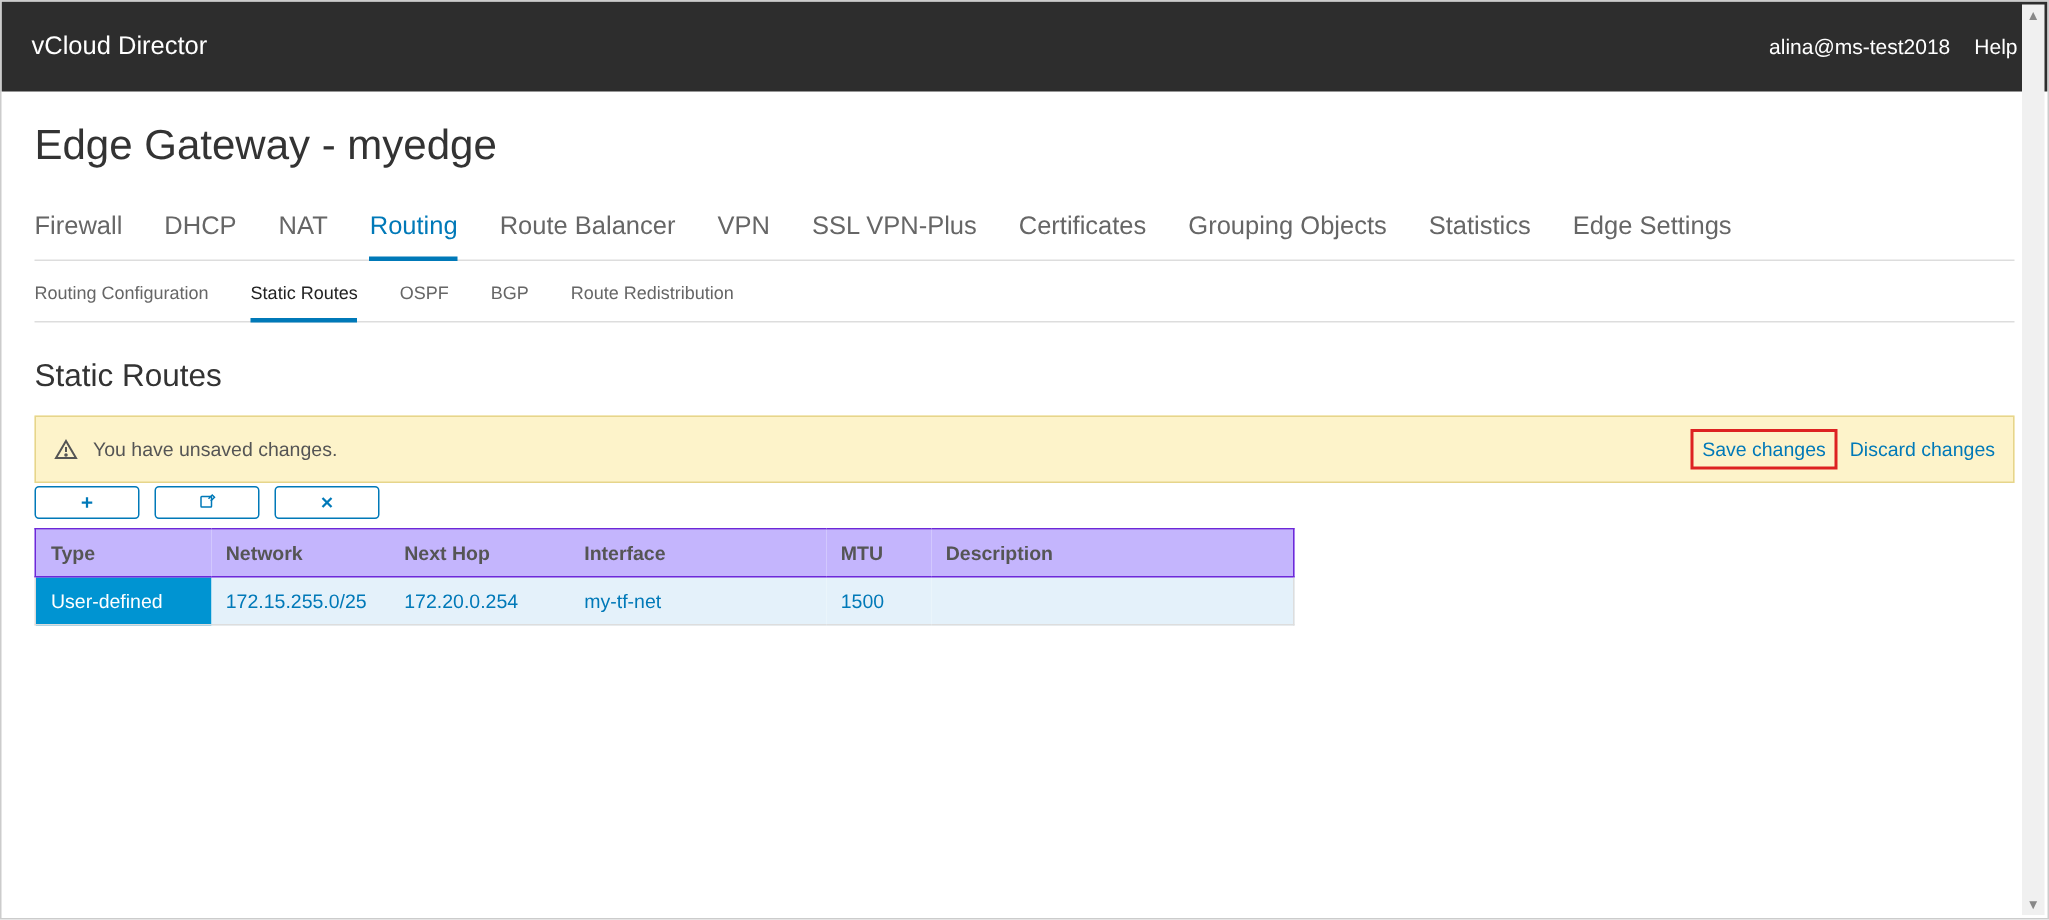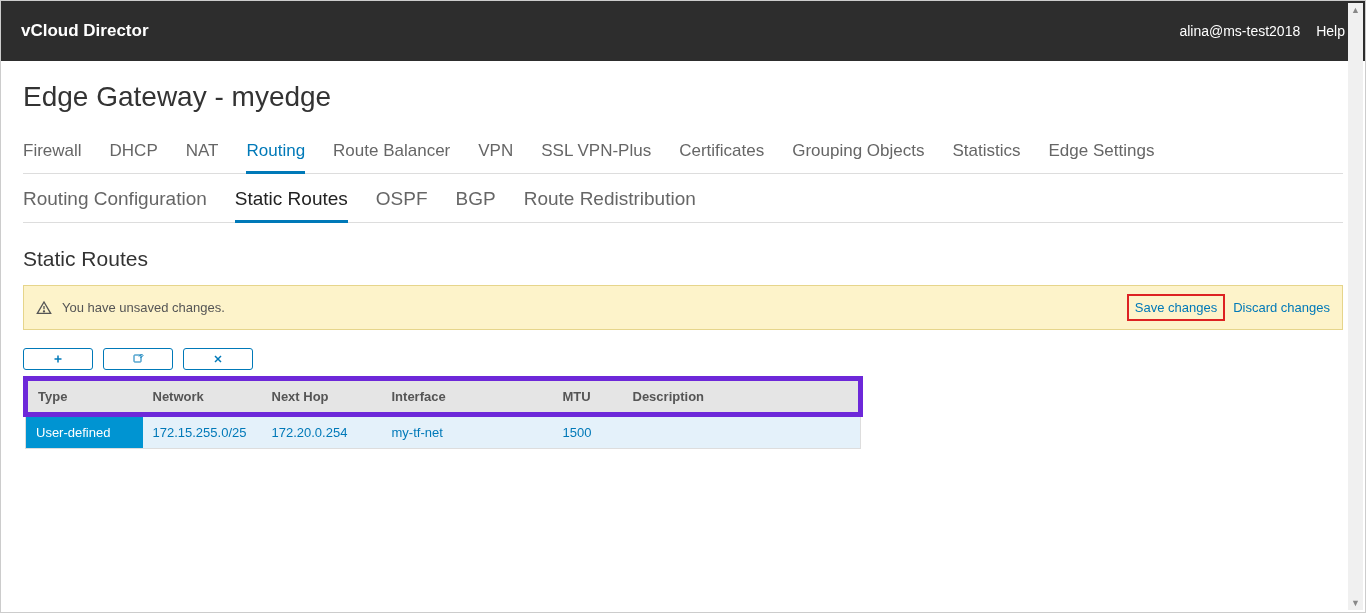--- a/index.html
+++ b/index.html
@@ -16,21 +16,21 @@
   }
   .header {
     background: #2d2d2d;
     color: #fff;
     height: 60px;
     display: flex;
     align-items: center;
     justify-content: space-between;
     padding: 0 20px;
   }
-  .header-title { font-size: 17px; font-weight: 700; }
+  .header-title { font-size: 17px; font-weight: 400; }
   .header-right { display: flex; gap: 16px; font-size: 14px; }
   .header-right span { cursor: pointer; }
   .content { padding: 20px 22px; }
   .page-title {
     font-size: 28px;
     font-weight: 300;
     color: #333;
     margin-bottom: 18px;
   }
   .main-tabs {
@@ -55,41 +55,41 @@
     display: flex;
     gap: 28px;
     border-bottom: 1px solid #ddd;
     margin-top: 4px;
     margin-bottom: 24px;
   }
   .sub-tabs .tab {
     padding: 10px 0;
     color: #666;
     cursor: pointer;
-    font-size: 19px;
+    font-size: 12px;
     border-bottom: 3px solid transparent;
     margin-bottom: -1px;
   }
   .sub-tabs .tab.active {
     color: #222;
     border-bottom-color: #0079b8;
   }
   .section-title {
     font-size: 21px;
     font-weight: 300;
     color: #333;
     margin-bottom: 14px;
   }
   .alert {
     background: #fdf3ca;
     border: 1px solid #e6d58b;
     display: flex;
     align-items: center;
     padding: 8px 12px;
-    margin-bottom: 18px;
+    margin-bottom: 2px;
   }
   .alert-icon {
     display: inline-flex;
     margin-right: 10px;
     color: #555;
   }
   .alert-text { flex: 1; color: #555; font-size: 13px; }
   .alert-actions { display: flex; align-items: center; gap: 8px; }
   .alert-actions .link { color: #0079b8; cursor: pointer; font-size: 13px; }
   .highlight-box {
@@ -105,21 +105,21 @@
     color: #0079b8;
     display: flex;
     align-items: center;
     justify-content: center;
     cursor: pointer;
     font-size: 13px;
   }
   .action-btn svg { width: 12px; height: 12px; }
   table { border-collapse: collapse; width: 840px; }
   th, td { text-align: left; padding: 8px 10px; font-size: 13px; }
-  thead tr { background: #e5e5e5; border: 5px solid #6d28d9; }
+  thead tr { background: #c4b5fd; border: 1px solid #6d28d9; }
   th { color: #555; font-weight: 600; }
   tbody tr { border: 1px solid #ddd; }
   tbody tr.selected td.first { background: #0094d2; color: #fff; }
   tbody tr.selected td { background: #e4f1fa; color: #0079b8; }
   th.mtu, td.mtu { text-align: left; padding-right: 14px; }
   .scrollbar-v {
     position: absolute;
     right: 2px; top: 2px;
     width: 15px; height: calc(100% - 4px);
     background: #f0f0f0;

